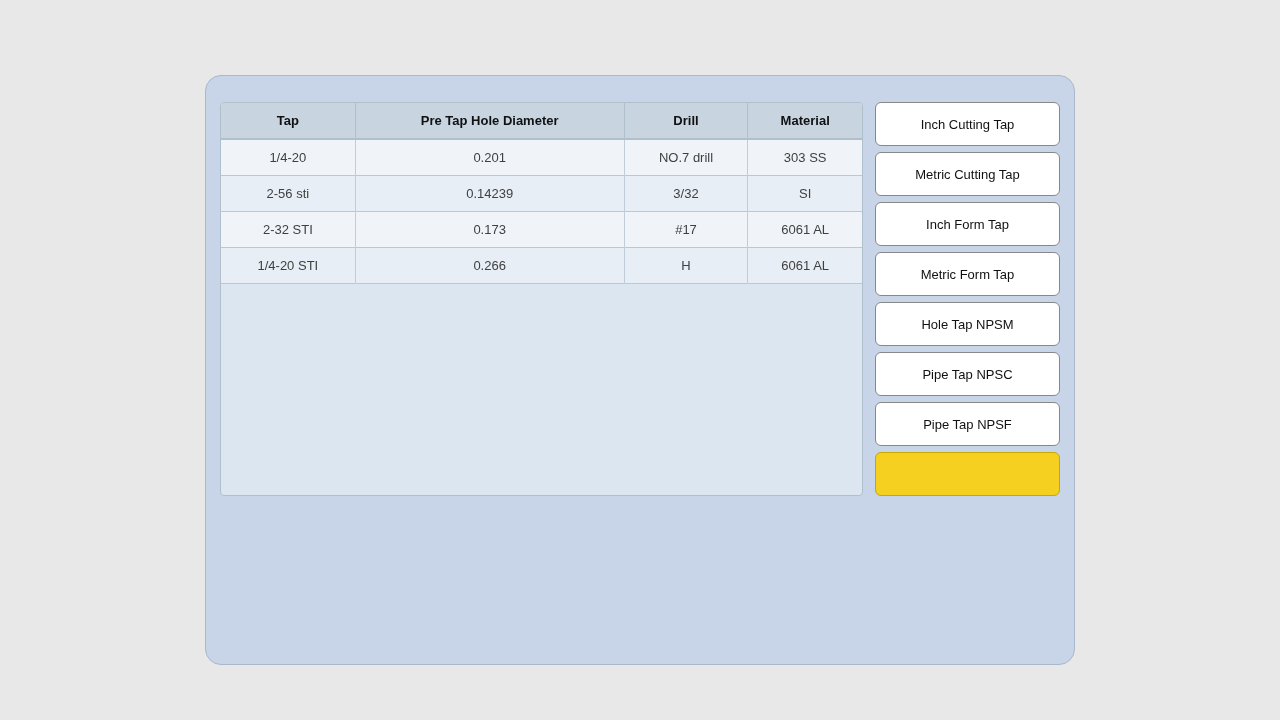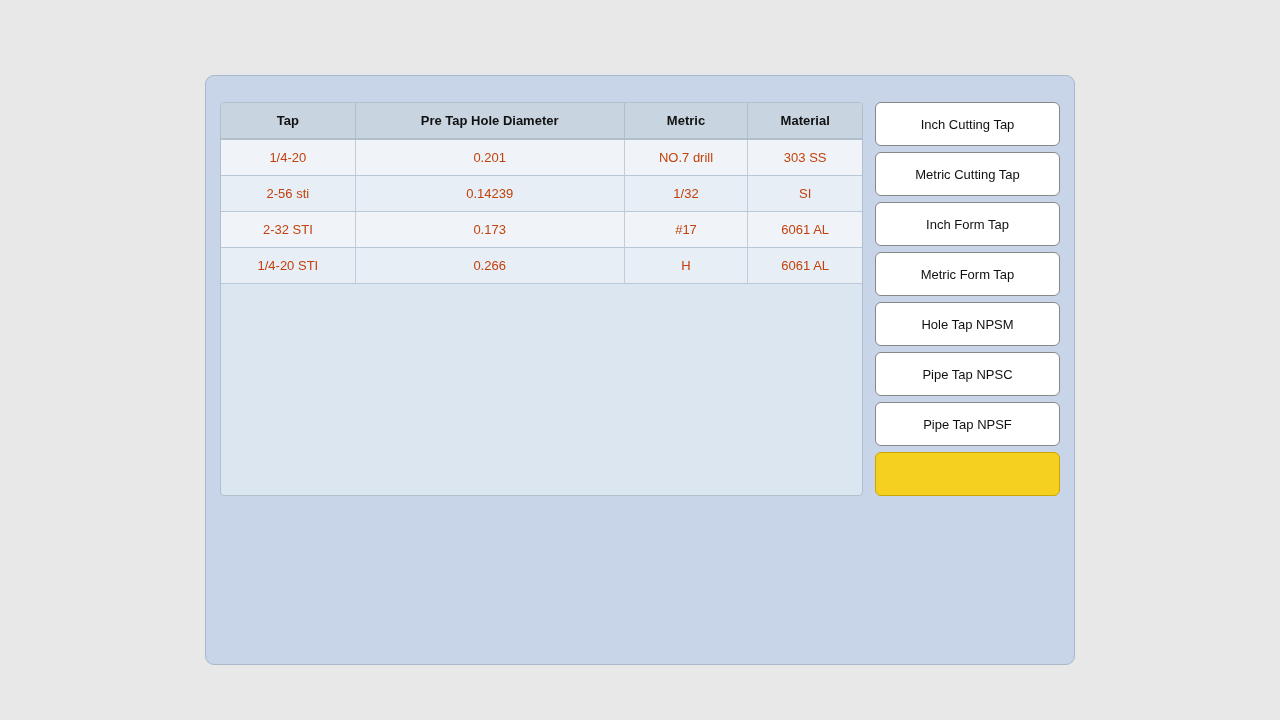--- a/index.html
+++ b/index.html
@@ -9,21 +9,21 @@
       width: 1280px;
       height: 720px;
       overflow: hidden;
       display: flex;
       align-items: center;
       justify-content: center;
     }
     .main-panel {
       background: #c8d4e8;
       border: 1px solid #aab8cc;
-      border-radius: 9px;
+      border-radius: 16px;
       width: 870px;
       min-height: 590px;
       padding: 14px 14px 14px 14px;
       position: relative;
       top: 10px;
     }
     .panel-title {
       font-size: 15px;
       font-weight: bold;
       color: #222;
@@ -67,21 +67,21 @@
       background: #f0f4f8;
     }
     tbody tr:nth-child(even) {
       background: #e8eef5;
     }
     tbody td {
       padding: 10px 8px;
       font-size: 13px;
       text-align: center;
       border-right: 1px solid #c0ccd8;
-      color: #c2410c;
+      color: #404040;
     }
     tbody td:last-child { border-right: none; }
     .buttons-area {
       display: flex;
       flex-direction: column;
       gap: 6px;
       width: 185px;
       flex-shrink: 0;
     }
     .tap-button {
@@ -121,35 +121,35 @@
 <div class="main-panel">
   <div class="panel-title"></div>
   <div class="panel-subtitle"></div>
   <div class="content-area">
     <div class="table-area">
       <table>
         <thead>
           <tr>
             <th>Tap</th>
             <th>Pre Tap Hole Diameter</th>
-            <th>Metric</th>
+            <th>Drill</th>
             <th>Material</th>
           </tr>
         </thead>
         <tbody id="table-body">
         <tr>
               <td>1/4-20</td>
               <td>0.201</td>
               <td>NO.7 drill</td>
               <td>303 SS</td>
             </tr>
             <tr>
               <td>2-56 sti</td>
               <td>0.14239</td>
-              <td>1/32</td>
+              <td>3/32</td>
               <td>SI</td>
             </tr>
             <tr>
               <td>2-32 STI</td>
               <td>0.173</td>
               <td>#17</td>
               <td>6061 AL</td>
             </tr>
             <tr>
               <td>1/4-20 STI</td>

